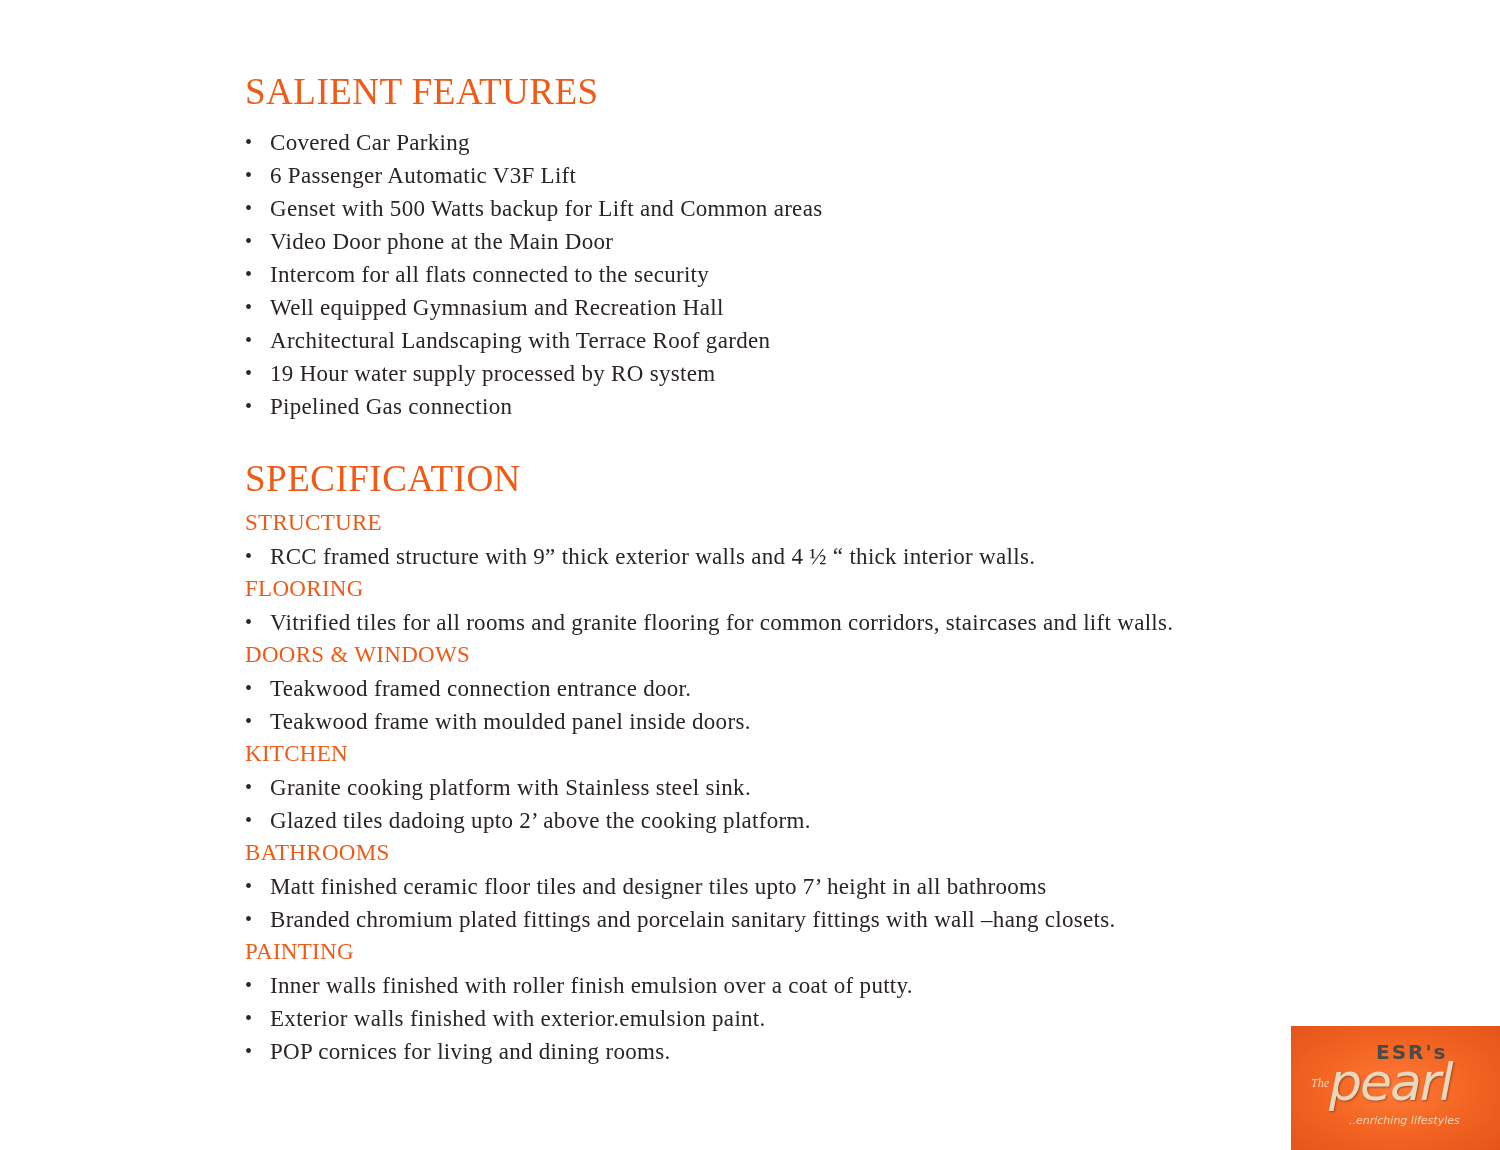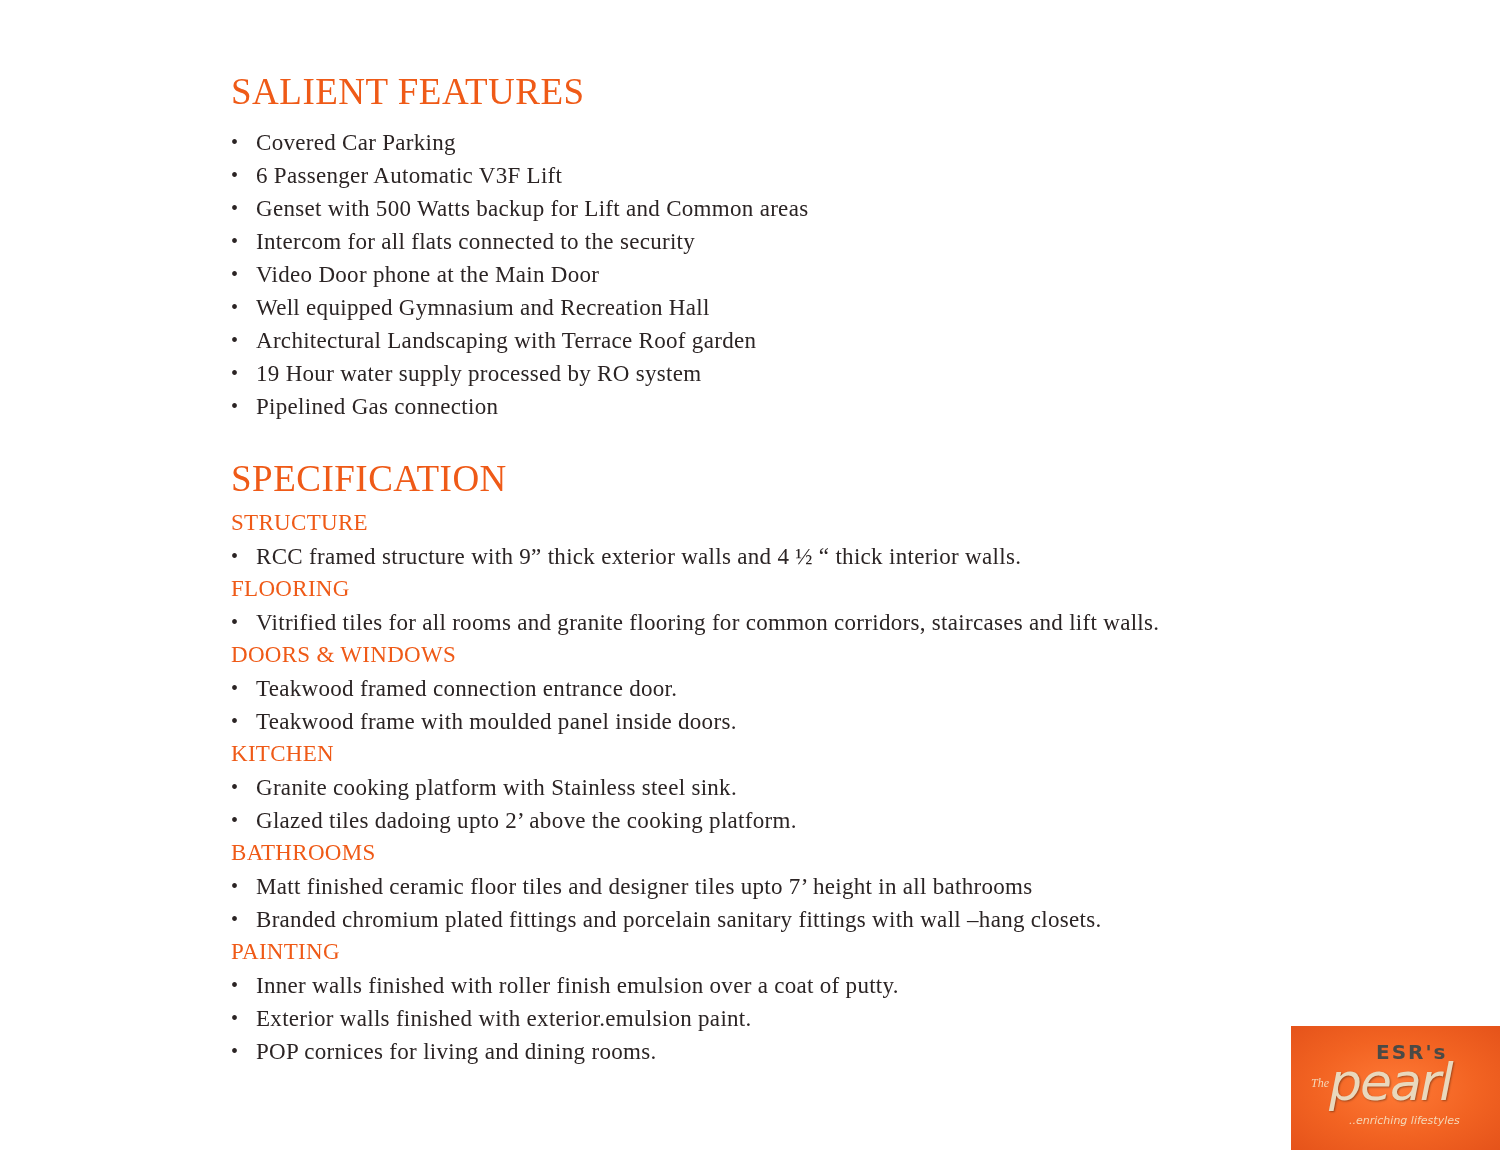--- a/index.html
+++ b/index.html
@@ -1,20 +1,20 @@
 <!DOCTYPE html>
 <html><head>
 <meta charset="utf-8">
 <style>
   html, body { margin: 0; padding: 0; }
   body {
     width: 1500px; height: 1150px; background: #ffffff; position: relative; overflow: hidden;
     font-family: "Liberation Serif", "DejaVu Serif", serif; color: #2b2424;
   }
-  .page { position: absolute; left: 231px; top: 66px; width: 1100px; }
+  .page { position: absolute; left: 245px; top: 66px; width: 1100px; }
   h1 {
     margin: 0; font-weight: normal; color: #ef5a17; font-size: 37px; letter-spacing: 0.5px;
     line-height: 52px;
   }
   h1.spec { margin-top: 30px; }
   ul { list-style: none; margin: 0; padding: 0; }
   li { font-size: 23px; line-height: 33px; position: relative; padding-left: 25px; letter-spacing: 0.3px; }
   li::before { content: "•"; position: absolute; left: 0; top: 0; font-size: 20px; }
   ul.features { margin-top: 8px; }
   h2 {
@@ -33,22 +33,22 @@
 </style>
 </head>
 <body>
 
 <div class="page">
   <h1>SALIENT FEATURES</h1>
   <ul class="features">
     <li>Covered Car Parking</li>
     <li>6 Passenger Automatic V3F Lift</li>
     <li>Genset with 500 Watts backup for Lift and Common areas</li>
+    <li>Video Door phone at the Main Door</li>
     <li>Intercom  for all flats connected to the security</li>
-    <li>Video Door phone at the Main Door</li>
     <li>Well equipped Gymnasium and Recreation Hall</li>
     <li>Architectural Landscaping with Terrace Roof garden</li>
     <li>19 Hour water supply processed by RO system</li>
     <li>Pipelined Gas connection</li>
   </ul>
 
   <h1 class="spec">SPECIFICATION</h1>
   <div class="spec-list">
     <div class="spec-section">
       <h2>STRUCTURE</h2>

